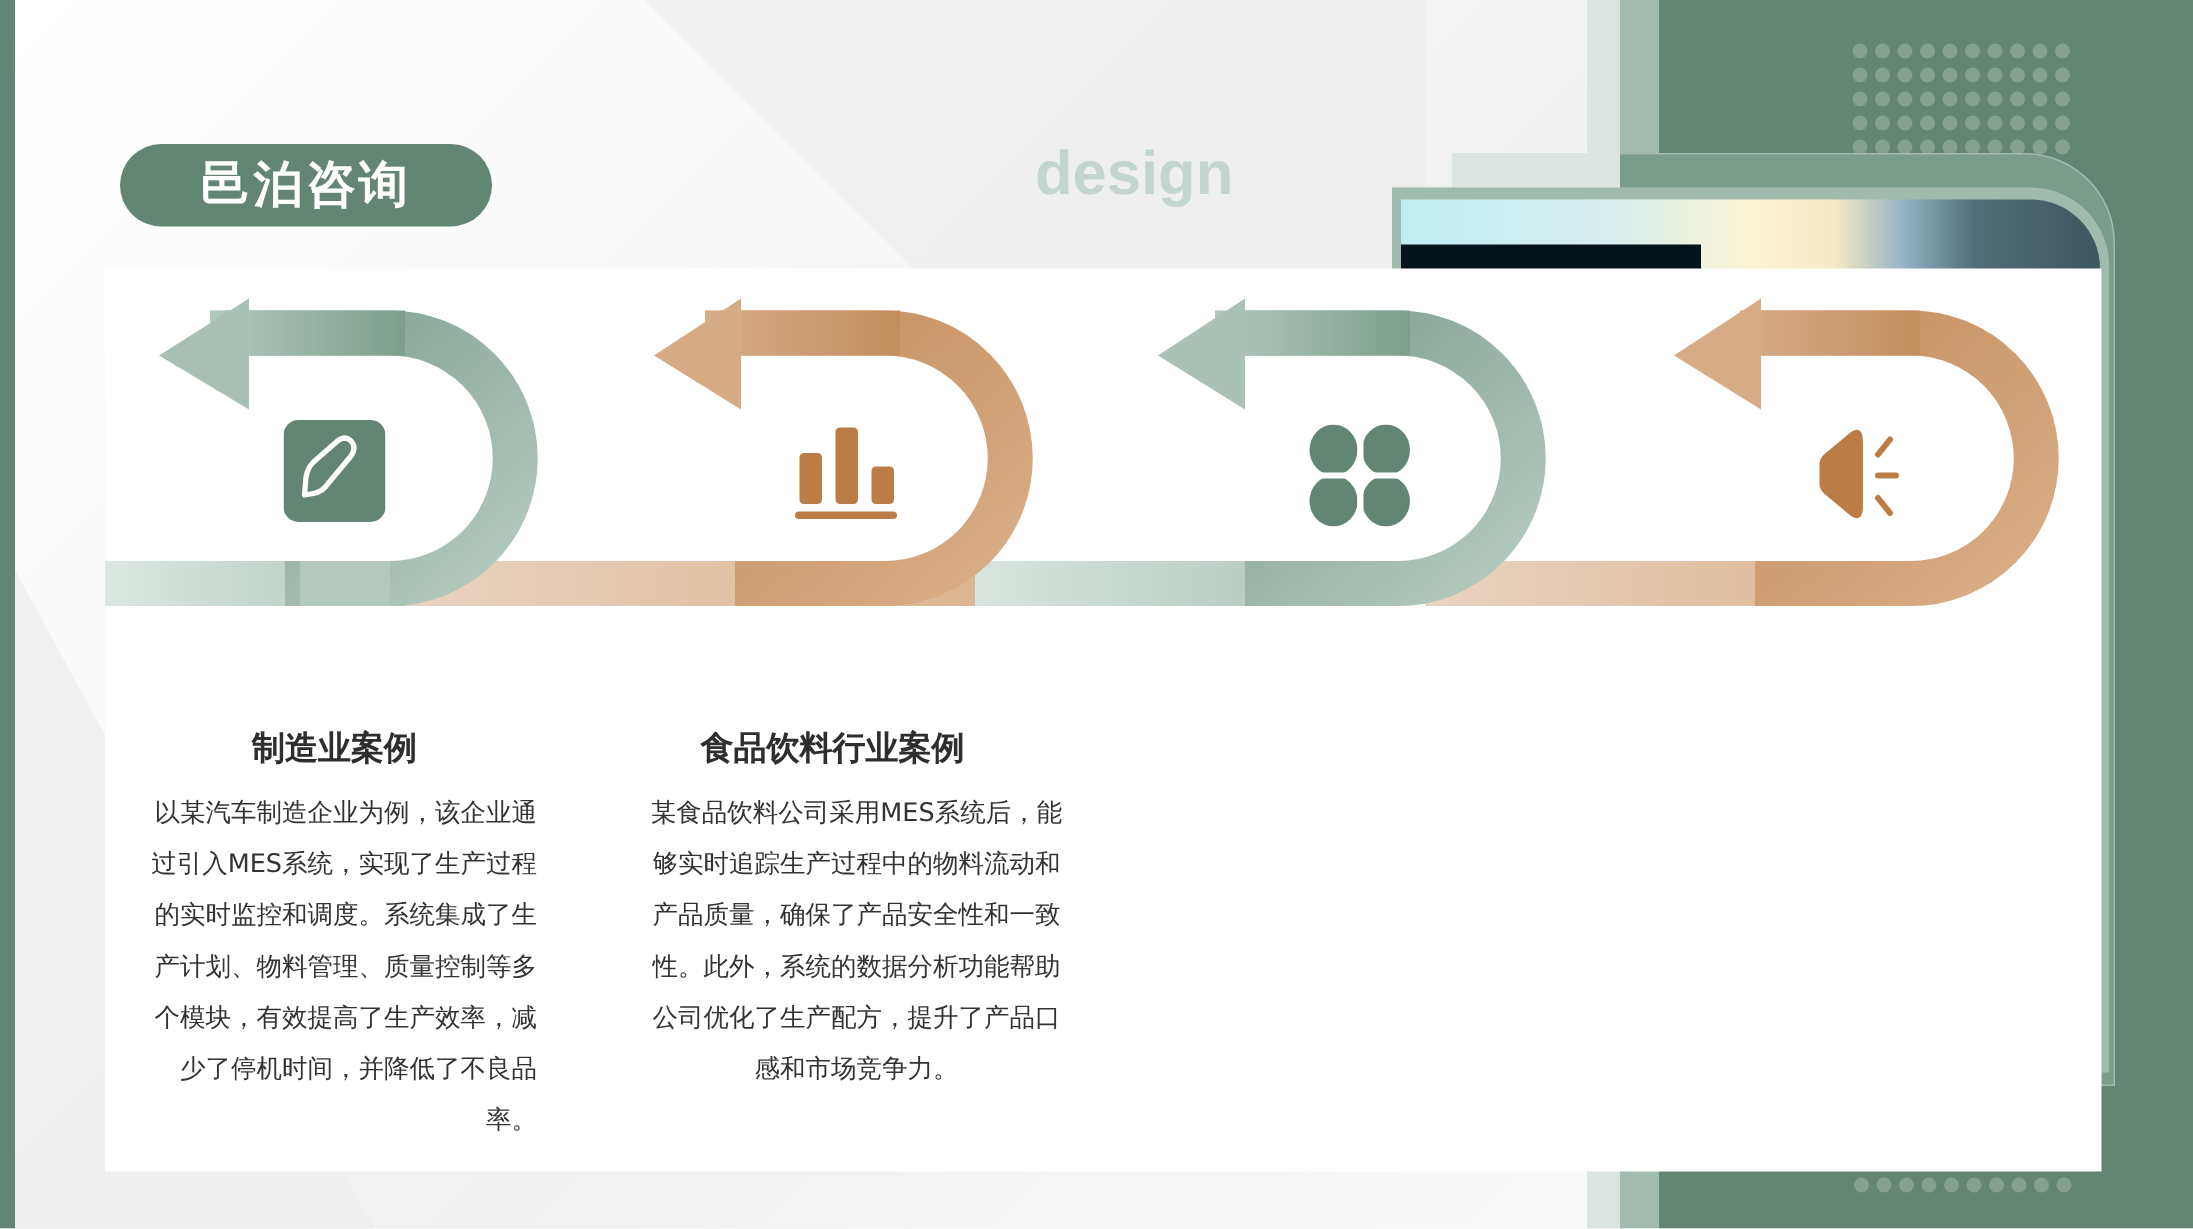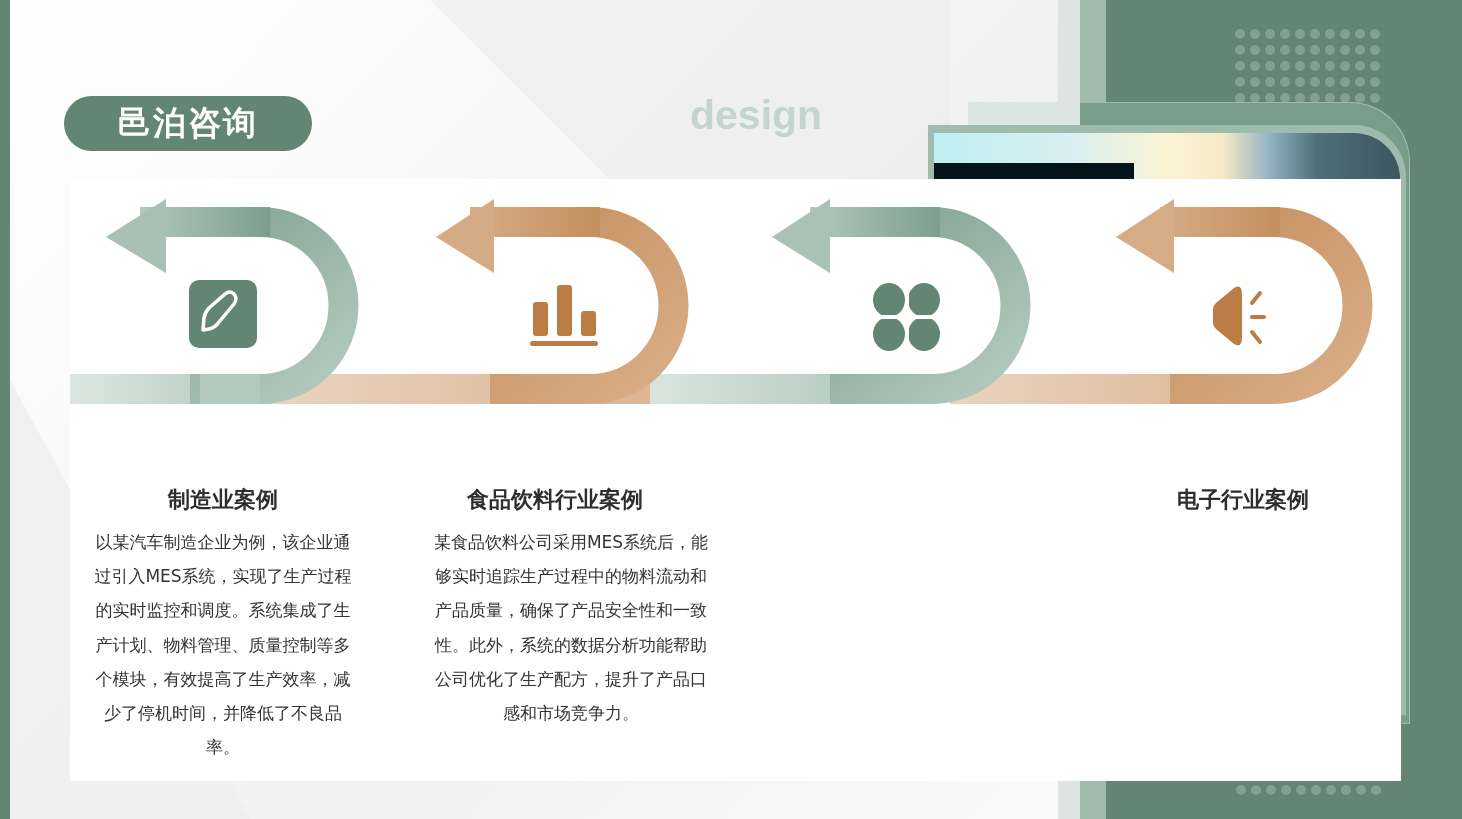--- a/index.html
+++ b/index.html
@@ -13,21 +13,21 @@
   .green-bg{position:absolute;left:1106px;top:0;width:356px;height:819px;background:#628673;}
   .dots{position:absolute;display:grid;gap:0;}
   .dot{width:10px;height:10px;border-radius:50%;background:rgba(255,255,255,0.22);margin:3px 2.5px;}
   .frame-back{position:absolute;left:968px;top:102px;width:440px;height:620px;background:#7a9d8b;border-top-right-radius:60px;border:1px solid rgba(255,255,255,0.3);}
   .frame-light{position:absolute;left:968px;top:102px;width:112px;height:28px;background:#dce5e1;}
   .frame-outer{position:absolute;left:928px;top:125px;width:478px;height:590px;background:#9fbbae;border-top-right-radius:52px;}
   .photo{position:absolute;left:934px;top:133px;width:466px;height:560px;border-top-right-radius:46px;overflow:hidden;
     background:linear-gradient(90deg,#bfeef2 0%,#d9eff0 30%,#fbf4d4 50%,#f6e9c6 62%,#93b3c4 72%,#506f7a 82%,#3d5660 100%);}
   .photo-dark2{position:absolute;left:0;top:30px;width:200px;height:20px;background:#04121a;}
   .card{position:absolute;left:70px;top:179px;width:1331px;height:602px;background:#ffffff;}
-  .logo{position:absolute;left:64px;top:96px;width:248px;height:55px;background:#628673;border-radius:28px;color:#fff;font-size:33px;font-weight:bold;display:flex;align-items:center;justify-content:center;letter-spacing:2px;}
+  .logo{position:absolute;left:80px;top:96px;width:248px;height:55px;background:#628673;border-radius:28px;color:#fff;font-size:33px;font-weight:bold;display:flex;align-items:center;justify-content:center;letter-spacing:2px;}
   .design{position:absolute;left:690px;top:92px;font-family:"Liberation Sans",sans-serif;font-weight:bold;font-size:41px;color:#c3d5cd;letter-spacing:0px;}
   .arrows{position:absolute;left:70px;top:195px;}
   .col{position:absolute;top:484px;width:290px;text-align:center;color:#333;}
   .col h3{margin:0 0 9px 0;font-size:22px;font-weight:bold;color:#2e2e2e;line-height:32px;}
   .col p{margin:0;font-size:17px;line-height:34.2px;color:#333;text-align:center;}
   .icon{position:absolute;}
 </style>
 </head>
 <body>
 
@@ -208,23 +208,22 @@
   <svg width="72" height="66" viewBox="0 0 72 66">
     <path d="M4 20 L22 5 Q30 0 30 12 L30 54 Q30 66 22 61 L4 46 Q1 43 1 40 L1 26 Q1 23 4 20 Z" fill="#bb7d45"></path>
     <line x1="40" y1="20" x2="48" y2="10" stroke="#bb7d45" stroke-width="4" stroke-linecap="round"></line>
     <line x1="40" y1="34" x2="52" y2="34" stroke="#bb7d45" stroke-width="4" stroke-linecap="round"></line>
     <line x1="40" y1="49" x2="48" y2="59" stroke="#bb7d45" stroke-width="4" stroke-linecap="round"></line>
   </svg>
 </div>
 
 <div class="col" style="left:78px;">
   <h3>制造业案例</h3>
-  <p style="width:270px;margin-left:10px;">以某汽车制造企业为例，该企业通过引入MES系统，实现了生产过程的实时监控和调度。系统集成了生产计划、物料管理、质量控制等多个模块，有效提高了生产效率，减少了停机时间，并降低了不良品率。</p>
+  <p style="width:270px;margin-left:10px;text-align:right;">以某汽车制造企业为例，该企业通过引入MES系统，实现了生产过程的实时监控和调度。系统集成了生产计划、物料管理、质量控制等多个模块，有效提高了生产效率，减少了停机时间，并降低了不良品率。</p>
 </div>
 <div class="col" style="left:410px;">
   <h3>食品饮料行业案例</h3>
   <p style="width:282px;margin-left:20px;">某食品饮料公司采用MES系统后，能够实时追踪生产过程中的物料流动和产品质量，确保了产品安全性和一致性。此外，系统的数据分析功能帮助公司优化了生产配方，提升了产品口感和市场竞争力。</p>
 </div>
 <div class="col" style="left:762px;">
 </div>
 <div class="col" style="left:1098px;">
-  <h3>电子行业案例</h3>
 </div>
 
 </body></html>

